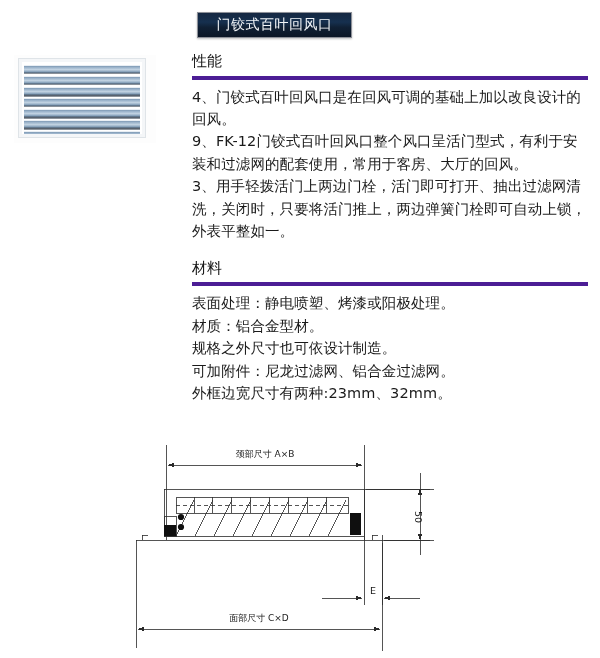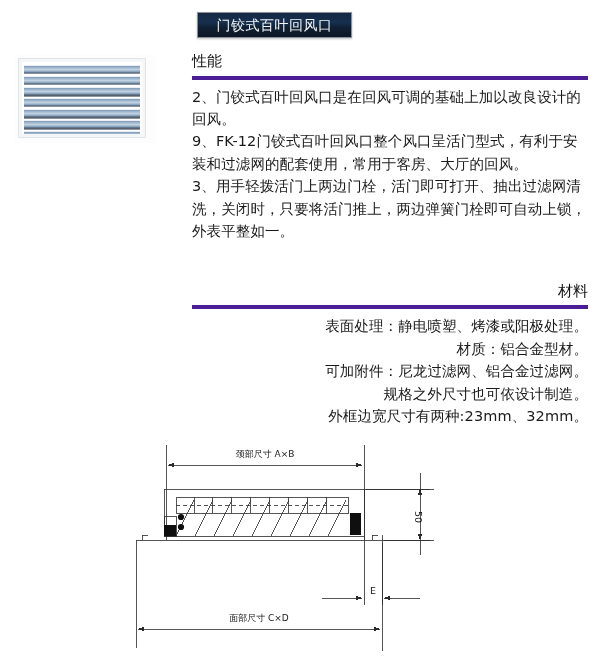--- a/index.html
+++ b/index.html
@@ -34,21 +34,21 @@
     align-items: center;
     justify-content: center;
     box-shadow: 0 1px 2px rgba(0,0,0,0.25);
   }
   #title-bar .title-text {
     color: #f2f5f8;
     font-size: 14px;
     letter-spacing: 0.5px;
     line-height: 1;
     white-space: nowrap;
-    font-family: Liberation Sans, sans-serif;
+    font-family: Liberation Mono, monospace;
   }
 
   
   #product-thumb {
     position: absolute;
     left: 14px;
     top: 55px;
     width: 142px;
     height: 88px;
     background: #fdfdfd;
@@ -106,21 +106,21 @@
   }
   .section-body {
     margin: 0;
     padding: 6px 0 0 0;
     font-size: 14.5px;
     line-height: 1.55;
     color: #1a1a1a;
     letter-spacing: 0.1px;
   }
   .section-body .para { margin: 0 0 0 0; }
-  #materials-section { margin-top: 39px; text-align: right; }
+  #materials-section { margin-top: 16px; }
   #materials-section .section-body .para { margin: 0; }
 
   
   #tech-drawing {
     position: absolute;
     left: 134px;
     top: 443px;
     width: 320px;
     height: 212px;
   }
@@ -146,33 +146,33 @@
     <div class="slat-shadow" style="top:55px;"></div>
     <div class="slat-shadow" style="top:66px;"></div>
   </div>
 </div>
 
 <div id="content">
 
   <div id="performance-section">
     <h2 class="section-heading">性能</h2>
     <div class="section-body">
-      <p class="para">2、门铰式百叶回风口是在回风可调的基础上加以改良设计的回风。</p>
+      <p class="para">4、门铰式百叶回风口是在回风可调的基础上加以改良设计的回风。</p>
       <p class="para">9、FK-12门铰式百叶回风口整个风口呈活门型式，有利于安装和过滤网的配套使用，常用于客房、大厅的回风。</p>
       <p class="para">3、用手轻拨活门上两边门栓，活门即可打开、抽出过滤网清洗，关闭时，只要将活门推上，两边弹簧门栓即可自动上锁，外表平整如一。</p>
     </div>
   </div>
 
   <div id="materials-section">
     <h2 class="section-heading">材料</h2>
     <div class="section-body">
       <p class="para">表面处理：静电喷塑、烤漆或阳极处理。</p>
       <p class="para">材质：铝合金型材。</p>
+      <p class="para">规格之外尺寸也可依设计制造。</p>
       <p class="para">可加附件：尼龙过滤网、铝合金过滤网。</p>
-      <p class="para">规格之外尺寸也可依设计制造。</p>
       <p class="para">外框边宽尺寸有两种:23mm、32mm。</p>
     </div>
   </div>
 
 </div>
 
 <div id="tech-drawing">
   <svg width="320" height="212" viewBox="0 0 320 212" xmlns="http://www.w3.org/2000/svg">
     <g stroke="#2a2a2a" fill="none" stroke-width="0.8" shape-rendering="crispEdges">
 

